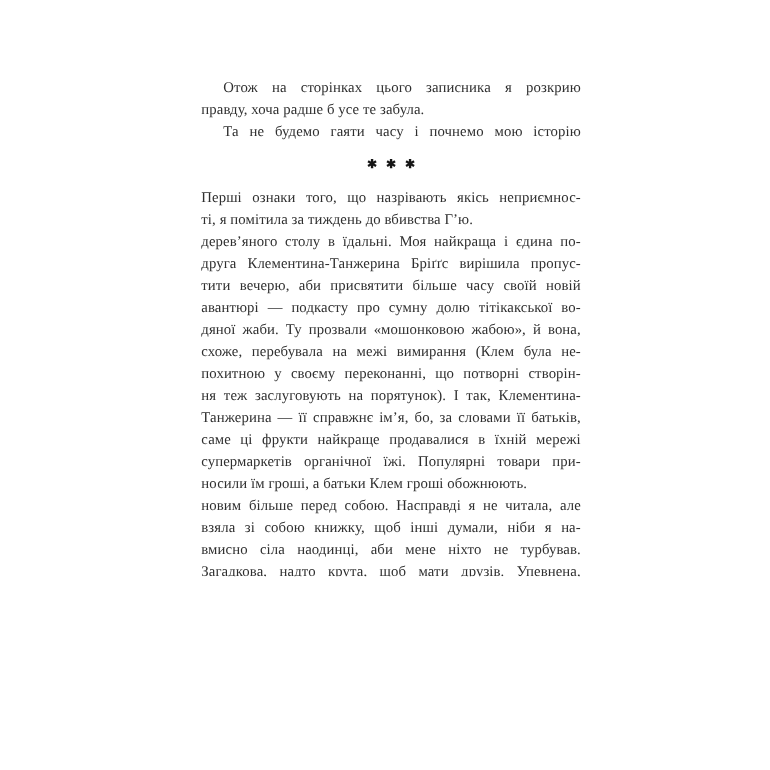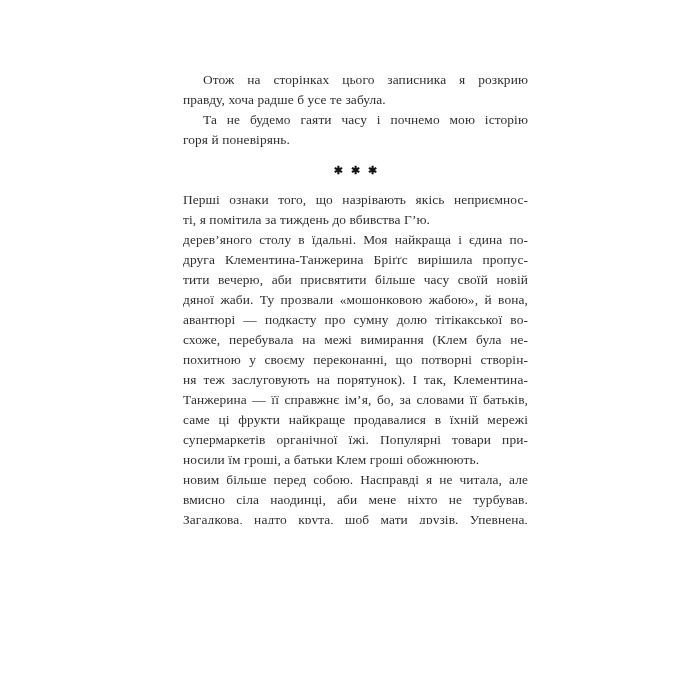--- a/index.html
+++ b/index.html
@@ -66,41 +66,41 @@
 <body>
 
 <div class="page">
   <main class="text-col">
       <div class="para indent">
         <div class="line first">Отож на сторінках цього записника я розкрию</div>
         <div class="line last">правду, хоча радше б усе те забула.</div>
       </div>
       <div class="para indent">
         <div class="line first">Та не будемо гаяти часу і почнемо мою історію</div>
-        <div class="line last">горя й поневірянь.</div>
       </div>
       <div class="separator">✱✱✱</div>
       <div class="para">
         <div class="line first">Перші ознаки того, що назрівають якісь неприємнос-</div>
         <div class="line last">ті, я помітила за тиждень до вбивства Г’ю.</div>
       </div>
       <div class="para indent">
         <div class="line">дерев’яного столу в їдальні. Моя найкраща і єдина по-</div>
         <div class="line">друга Клементина-Танжерина Бріґґс вирішила пропус-</div>
         <div class="line">тити вечерю, аби присвятити більше часу своїй новій</div>
+        <div class="line">авантюрі — подкасту про сумну долю тітікакської во-</div>
         <div class="line">дяної жаби. Ту прозвали «мошонковою жабою», й вона,</div>
-        <div class="line">авантюрі — подкасту про сумну долю тітікакської во-</div>
         <div class="line">схоже, перебувала на межі вимирання (Клем була не-</div>
         <div class="line">похитною у своєму переконанні, що потворні створін-</div>
         <div class="line">ня теж заслуговують на порятунок). І так, Клементина-</div>
         <div class="line">Танжерина — її справжнє ім’я, бо, за словами її батьків,</div>
         <div class="line">саме ці фрукти найкраще продавалися в їхній мережі</div>
         <div class="line">супермаркетів органічної їжі. Популярні товари при-</div>
         <div class="line last">носили їм гроші, а батьки Клем гроші обожнюють.</div>
       </div>
       <div class="para indent">
         <div class="line">новим більше перед собою. Насправді я не читала, але</div>
+        <div class="line">взяла зі собою книжку, щоб інші думали, ніби я на-</div>
         <div class="line">вмисно сіла наодинці, аби мене ніхто не турбував.</div>
         <div class="line">Загадкова, надто крута, щоб мати друзів. Упевнена,</div>
       </div>
     </main>
   <footer class="folio">10</footer>
 </div>
 
 </body></html>

